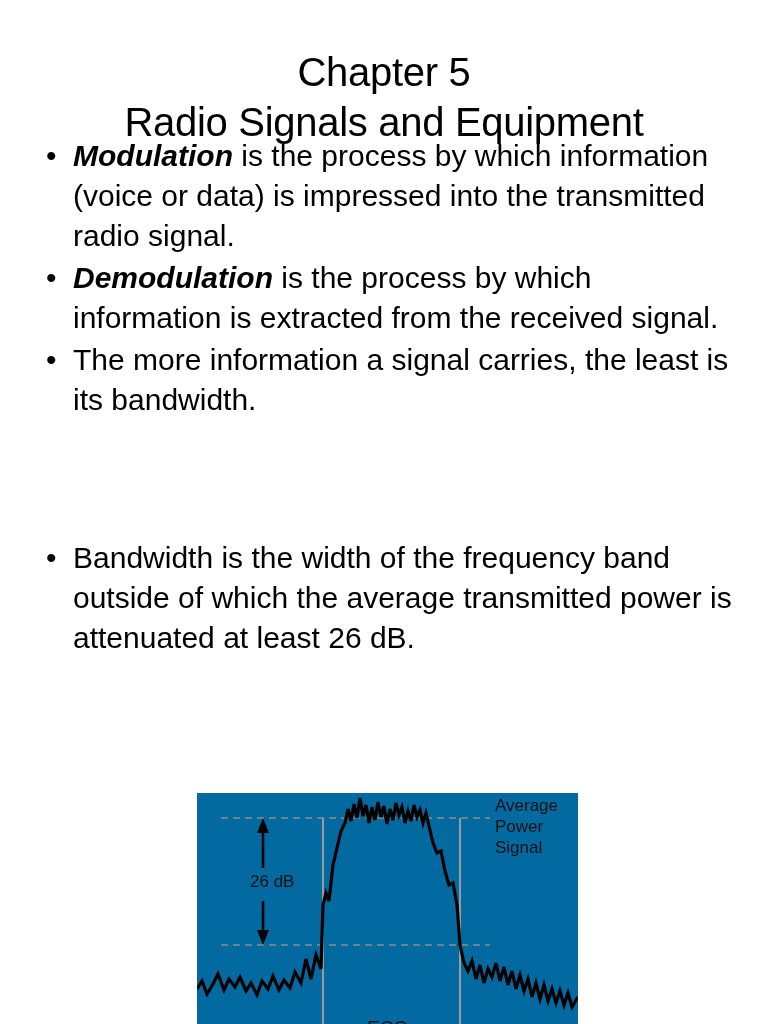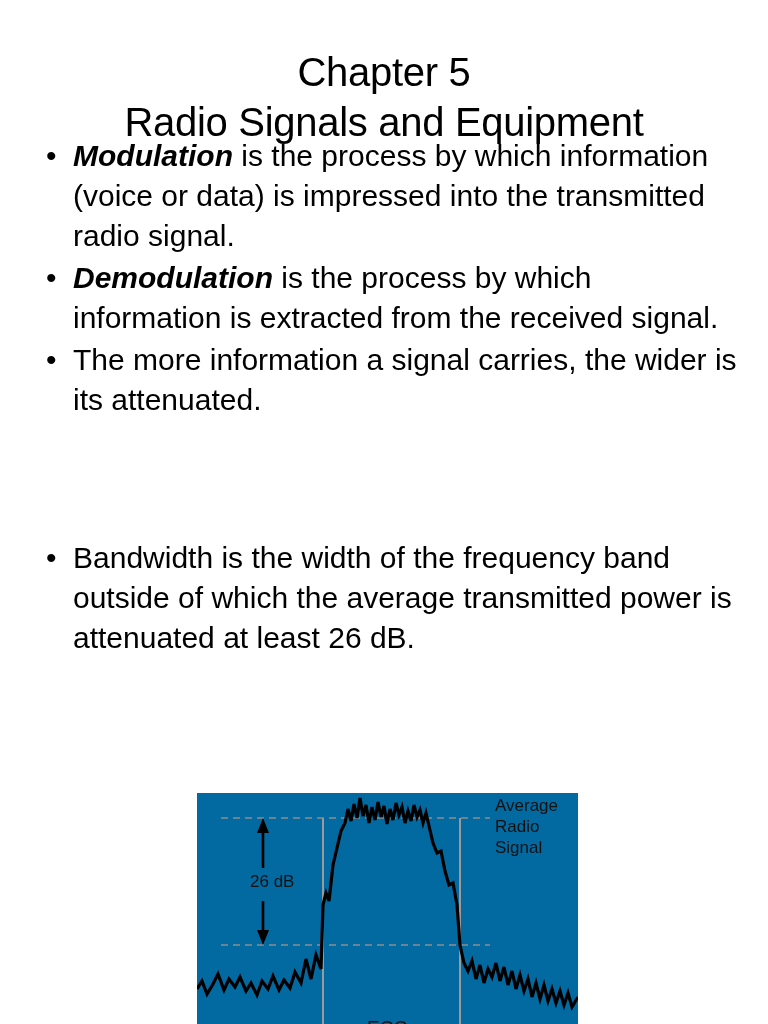--- a/index.html
+++ b/index.html
@@ -126,21 +126,21 @@
     <li class="bullet">
       <span class="dot">•</span>
       <em>Modulation</em><span> is the process by which information (voice or data) is impressed into the transmitted radio signal.</span>
     </li>
     <li class="bullet">
       <span class="dot">•</span>
       <em>Demodulation</em><span> is the process by which information is extracted from the received signal.</span>
     </li>
     <li class="bullet">
       <span class="dot">•</span>
-      <span>The more information a signal carries, the wider is its attenuated.</span>
+      <span>The more information a signal carries, the least is its bandwidth.</span>
     </li>
     <li class="spacer-gap"></li>
     <li class="bullet">
       <span class="dot">•</span>
       <span>Bandwidth is the width of the frequency band outside of which the average transmitted power is attenuated at least 26 dB.</span>
     </li>
   </ul>
 </div>
 
 <div class="figure">
@@ -164,20 +164,20 @@
     </g>
 
     <polyline fill="none" stroke="#000000" stroke-width="3.2" stroke-linejoin="miter" stroke-linecap="butt" points="0,196 5,188 10,201 16,191 21,181 27,197 32,186 38,194 43,184 49,198 54,190 60,202 65,188 71,196 76,183 82,197 87,187 93,195 98,179 104,190 109,166 114,186 119,162 124,176
               126,112 129,100 132,108 136,72 140,55 144,38 148,30 151,16 154,28 157,11 160,25 163,5 166,23 169,12 172,30 175,14 178,27 181,9 184,24 187,13 190,31 193,16 196,27 199,10 202,22 205,14 208,30 211,18 214,28 217,12 220,24 223,17 226,30 229,20 232,33
               236,50 240,60 244,58 248,78 252,92 256,90 260,112
               263,152 267,170 271,178 275,168 279,186 283,172 287,190 291,176 295,184 299,170 303,188 307,174 311,192 315,178 319,196 323,182 327,198 331,186 335,204 339,190 343,206 347,192 351,208 355,196 359,210 363,198 367,212 371,200 375,214 381,204"></polyline>
   </svg>
 
   <div class="fig-label label-avg">
     <div>Average</div>
-    <div>Radio</div>
+    <div>Power</div>
     <div>Signal</div>
   </div>
 
   <div class="fig-label label-26db">26 dB</div>
 
   <div class="fig-label label-ecc">ECC</div>
 </div>
 
 </body></html>

